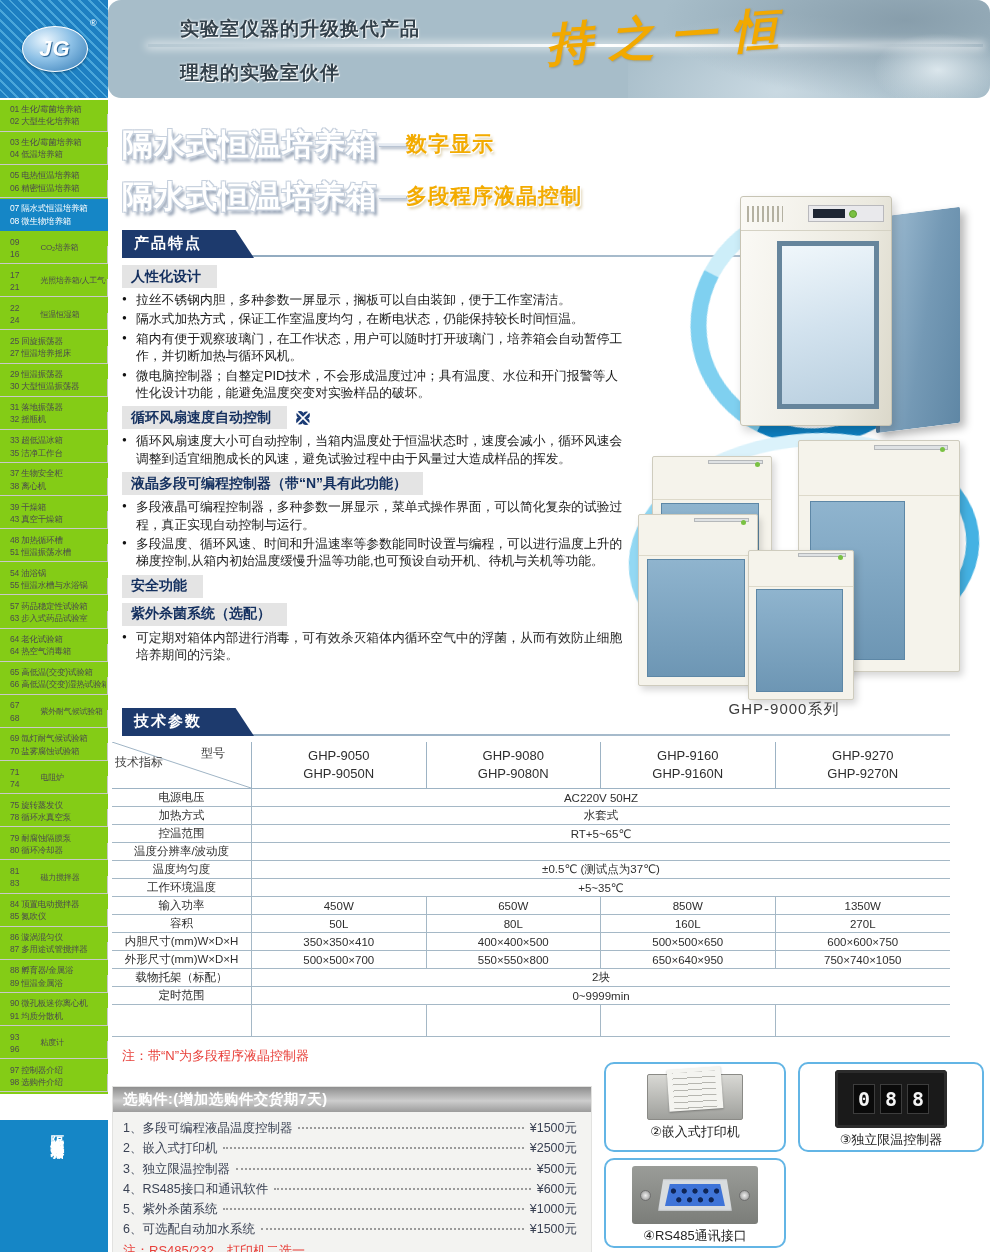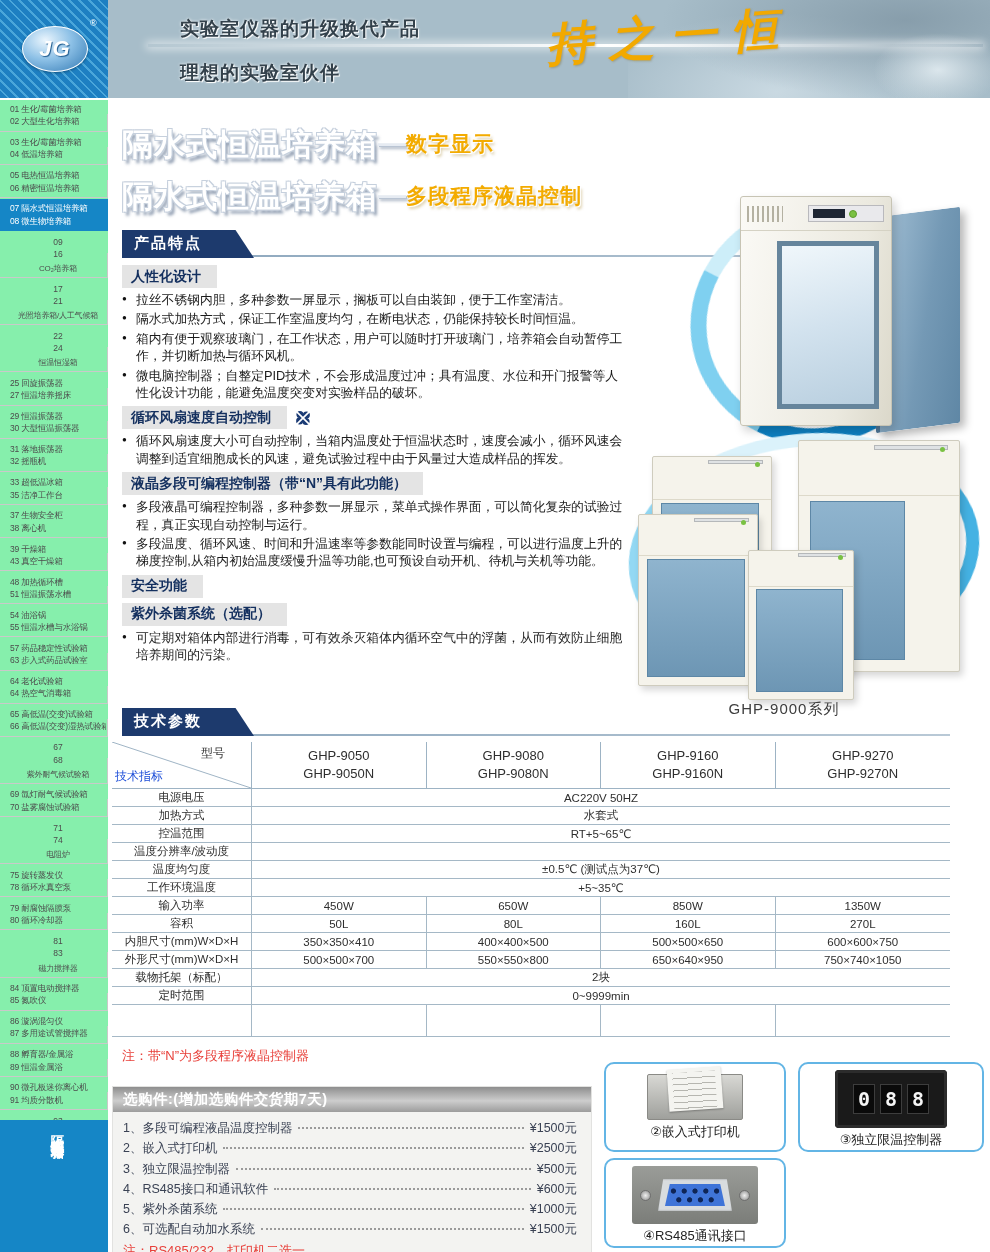--- a/index.html
+++ b/index.html
@@ -10,45 +10,45 @@
   
   .logo-block { position:absolute; left:0; top:0; width:108px; height:98px;
     background:repeating-linear-gradient(45deg,#1d7fc2 0 5px,#4aa6da 5px 7px); }
   .logo-ellipse { position:absolute; left:22px; top:26px; width:66px; height:46px; border-radius:50%;
     background:radial-gradient(ellipse at 35% 30%,#eaf5fd 0%,#8cc0e6 45%,#2f77b2 100%);
     border:1.5px solid #fff; display:flex; align-items:center; justify-content:center;
     box-shadow:0 1px 3px rgba(0,0,0,.35); }
   .logo-ellipse .lg { color:#fff; font-weight:bold; font-style:italic; font-size:22px; letter-spacing:1px;
     text-shadow:1px 1px 1px #1d5b8f; }
   .logo-reg { position:absolute; left:90px; top:18px; color:#fff; font-size:9px; }
-  .header-band { position:absolute; left:108px; top:0; width:882px; height:98px; background:#a7bdc9; overflow:hidden; }
+  .header-band { position:absolute; left:108px; top:0; width:882px; height:98px; background:#a7bdc9; overflow:hidden;border-radius:13px; }
   .cloud { position:absolute; pointer-events:none; }
   .cloud.c1 { left:520px; top:-10px; width:370px; height:120px;
     background:radial-gradient(ellipse at 75% 25%,rgba(130,152,166,.85),rgba(130,152,166,0) 62%),
                radial-gradient(ellipse at 40% 85%,rgba(210,224,232,.8),rgba(210,224,232,0) 55%); }
   .cloud.c2 { left:760px; top:30px; width:140px; height:80px;
     background:radial-gradient(ellipse at 50% 50%,rgba(226,236,241,.9),rgba(226,236,241,0) 65%); }
   .streak { position:absolute; left:40px; top:44px; width:835px; height:3px;
     background:linear-gradient(90deg,rgba(255,255,255,.15),#ffffff 55%,rgba(255,255,255,.1));
     box-shadow:0 0 9px 2px rgba(255,255,255,.65); }
   .tagline { position:absolute; left:72px; font-size:19px; font-weight:bold; color:#33414b;
     text-shadow:0 0 3px #fff,1px 1px 0 rgba(255,255,255,.9); letter-spacing:1px; }
   .tagline.top { top:16px; }
   .tagline.bottom { top:60px; }
   .slogan { position:absolute; left:438px; top:6px; font-family:"DejaVu Serif","Liberation Serif",serif;
     font-style:italic; font-weight:bold; font-size:46px; color:#f2a900; letter-spacing:16px;
     transform:rotate(-4deg); text-shadow:1px 1px 2px rgba(120,90,0,.3); white-space:nowrap; }
 
   
-  .sidebar { position:absolute; left:0; top:100px; width:108px; background:#86efac; }
+  .sidebar { position:absolute; left:0; top:100px; width:108px; background:#84cc16; }
   .sb-group { position:relative; padding:3px 2px 3px 10px; margin-bottom:1.5px;
     border-bottom:1px solid #c9c9c9; color:#4c4c4c; }
   .sb-group::after { content:''; position:absolute; right:0; bottom:0; height:55%; width:1px; background:#c9c9c9; }
   .sb-line { font-size:8.5px; line-height:1.45; white-space:nowrap; overflow:hidden; letter-spacing:-.2px; }
-  .sb-stacked { display:flex; align-items:center; gap:3px;flex-direction:column; }
+  .sb-stacked { display:flex; align-items:center; gap:21px; }
   .sb-nums { font-size:8.5px; line-height:1.45; }
   .sb-lab { font-size:8px; letter-spacing:-.2px; white-space:nowrap; overflow:hidden; }
   .sb-group.active { background:#1586c6; color:#fff; border-bottom-color:#1586c6; }
   .sb-group.active::after { display:none; }
   .side-tab { position:absolute; left:0; top:1120px; width:108px; height:132px; background:#1586c6; }
   .side-tab span { position:absolute; left:48px; top:5px; writing-mode:vertical-rl; color:#fff;
     font-size:13.5px; font-weight:bold; letter-spacing:1.5px; }
 
   
   .title { position:absolute; left:122px; white-space:nowrap; }
@@ -124,21 +124,21 @@
   .mini.m4 { left:118px; top:124px; width:106px; height:150px; }
   .group-caption { position:absolute; left:644px; top:700px; width:280px; text-align:center;
     font-size:15px; color:#3c3c3c; letter-spacing:1px; }
 
   
   .spec-table { position:absolute; left:112px; top:742px; width:838px; z-index:2; }
   .thead { display:grid; grid-template-columns:140px 1fr 1fr 1fr 1fr; border-bottom:1px solid #9db3c4; height:47px; }
   .corner { position:relative; border-right:1px solid #9db3c4; }
   .corner svg { position:absolute; inset:0; width:100%; height:100%; }
   .corner .ct { position:absolute; right:26px; top:3px; font-size:12px; color:#333; }
-  .corner .cb { position:absolute; left:3px; bottom:3px; font-size:12px; color:#1d4ed8; }
+  .corner .cb { position:absolute; left:3px; bottom:17px; font-size:12px; color:#404040; }
   .model { border-right:1px solid #9db3c4; display:flex; flex-direction:column; align-items:center;
     justify-content:center; font-size:13px; color:#2e2e2e; line-height:1.35; }
   .model:last-child { border-right:none; }
   .tr { display:grid; grid-template-columns:140px 1fr 1fr 1fr 1fr; border-bottom:1px solid #a5b8c6; min-height:17.5px; }
   .td { display:flex; align-items:center; justify-content:center; font-size:11.5px; color:#2e2e2e; padding:1px 2px; }
   .td.label { border-right:1px solid #a5b8c6; }
   .td.span { grid-column:2/6; }
   .td.cell { border-right:1px solid #a5b8c6; }
   .td.cell:last-child { border-right:none; }
   .tr.empty { min-height:32px; }

